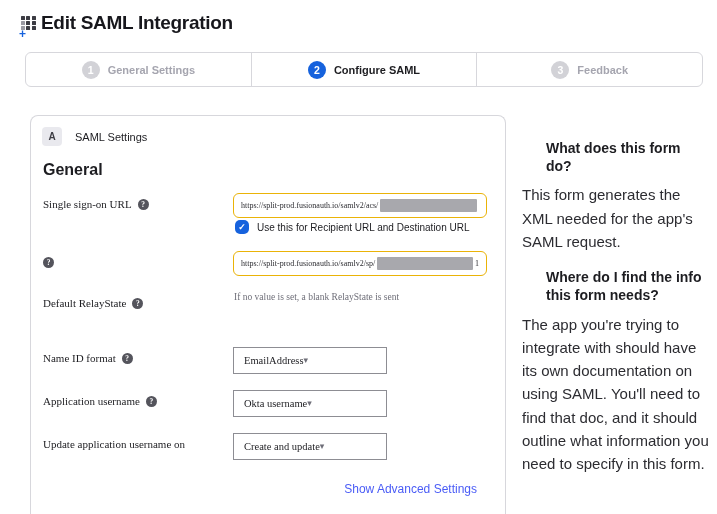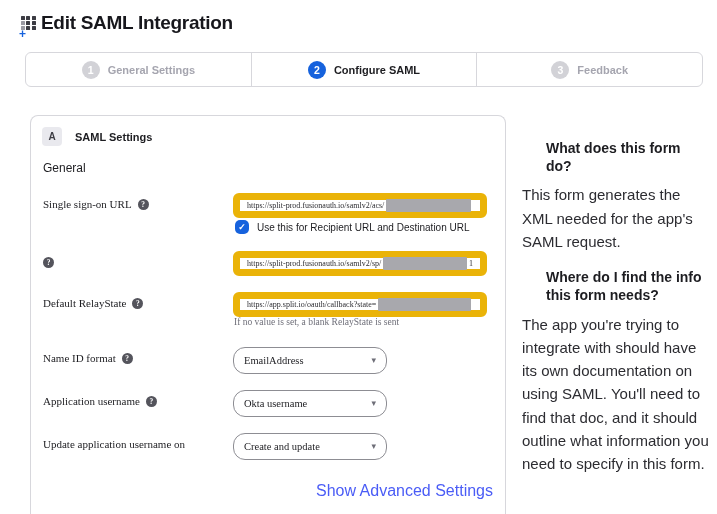--- a/index.html
+++ b/index.html
@@ -26,41 +26,41 @@
     font-size:10.5px; font-weight:700; display:flex; align-items:center; justify-content:center; }
   .step-label { font-size:11px; font-weight:700; color:#a5a5af; }
   .step.active .step-circle { background:var(--accent,#1662dd); }
   .step.active .step-label { color:#1d1d21;text-align:center; }
   
   .panel { position:absolute; left:30px; top:115px; width:476px; height:400px;
     border:1px solid #d7d7dc; border-bottom:none; border-radius:8px 8px 0 0; background:#fff; }
   .panel-header { position:absolute; left:11px; top:11px; display:flex; align-items:center; gap:13px; }
   .badge-a { width:20px; height:19px; background:#e9e9ee; border-radius:4px; font-size:10px; font-weight:700;
     color:#3c3c43; display:flex; align-items:center; justify-content:center; }
-  .section-title { font-size:11px; font-weight:700; color:#1d1d21; }
-  .general-title { position:absolute; left:12px; top:45px; font-size:12px; font-weight:400; }
+  .section-title { font-size:11px; font-weight:400; color:#1d1d21; }
+  .general-title { position:absolute; left:12px; top:45px; font-size:16px; font-weight:700; }
   .row { position:absolute; left:12px; width:452px; display:flex;font-family:Liberation Serif, serif; }
   .row-label { width:190px; font-size:11px; color:#1d1d21; padding-top:5px;
     display:flex; align-items:flex-start; gap:6px; }
   .info-icon { width:11px; height:11px; border-radius:50%; background:#54545c; color:#fff;
     font-size:7.5px; font-weight:700; display:inline-flex; align-items:center; justify-content:center;
     margin-top:1px; flex:none; cursor:pointer; }
-  .text-input { width:254px; height:25px; border:7px solid #eab308; border-radius:6px; background:#fff;
+  .text-input { width:254px; height:25px; border:1px solid #eab308; border-radius:6px; background:#fff;
     display:flex; align-items:center; padding:0 7px; font-size:8px; color:#2c2c31; }
   .redact { flex:1; height:13px; background:#a8a8ad; border-radius:1px; margin:0 2px; min-width:30px; }
   .checkbox-row { position:absolute; left:204px; display:flex; align-items:center; gap:8px; }
   .checkbox { width:14px; height:14px; border-radius:5px; background:var(--accent,#1662dd); color:#fff;
     font-size:9px; font-weight:700; display:flex; align-items:center; justify-content:center; cursor:pointer; }
   .checkbox-label { font-size:10px; color:#1d1d21; }
   .helper { font-size:9.5px; color:#6e6e78; margin-left:1px; }
-  .select { width:154px; height:27px; border:1px solid #8d8d93; border-radius:12px; background:#fff;
-    display:flex; align-items:center; justify-content:space-between; padding:0 10px;
+  .select { width:154px; height:27px; border:1px solid #8d8d93; border-radius:0; background:#fff;
+    display:flex; align-items:center; padding:0 10px;
     font-size:10.5px; color:#1d1d21; cursor:pointer; }
   .caret { font-size:9px; color:#6e6e78; line-height:1; }
-  .advanced-link { position:absolute; right:12px; top:366px; font-size:16px;
+  .advanced-link { position:absolute; right:28px; top:366px; font-size:12px;
     color:var(--link,#4a5cf6); cursor:pointer; text-decoration:none; }
   
   .sidebar { position:absolute; left:522px; top:139px; width:188px; }
   .sidebar h3 { font-size:14px; font-weight:700; color:#1d1d21; line-height:1.3; margin-bottom:8px;margin-left:24px; }
   .sidebar p { font-size:15px; color:#2c2c31; line-height:1.55; margin-bottom:15px; }
 </style>
 </head>
 <body>
 
 <div class="page">
@@ -133,24 +133,20 @@
         <span>1</span>
       </div>
     </div>
 
     <div class="row" style="top:176px">
       <div class="row-label">
         <span>Default RelayState</span>
         <span class="info-icon">?</span>
       </div>
       <div>
-        <div class="text-input">
-          <span>https://app.split.io/oauth/callback?state=</span>
-          <span class="redact"></span>
-        </div>
         <div class="helper">If no value is set, a blank RelayState is sent</div>
       </div>
     </div>
 
     <div class="row" style="top:231px">
       <div class="row-label">
         <span>Name ID format</span>
         <span class="info-icon">?</span>
       </div>
       <div class="select">

